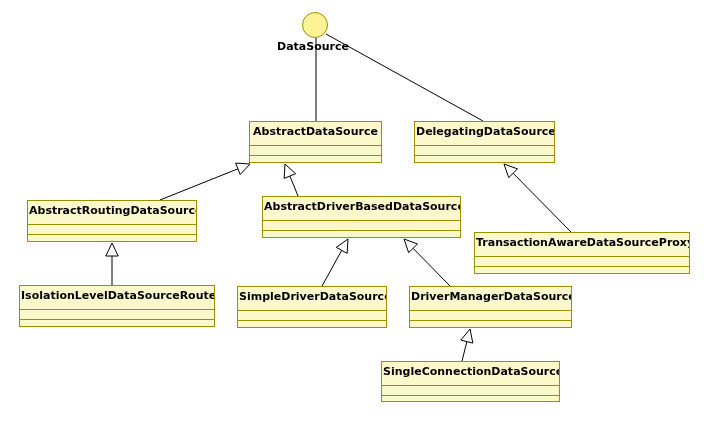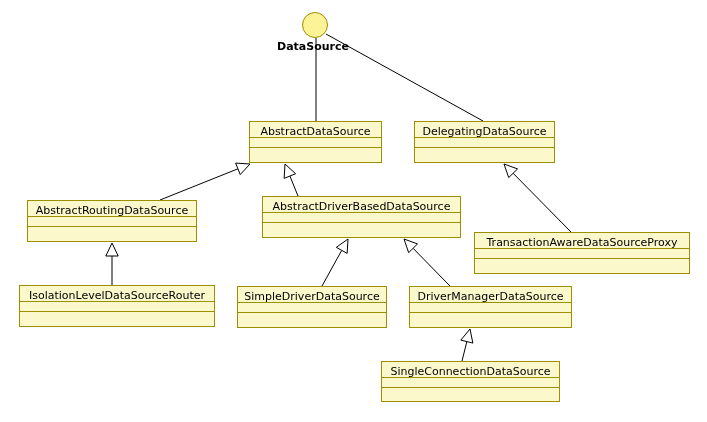--- a/index.html
+++ b/index.html
@@ -29,25 +29,25 @@
     box-sizing: border-box;
     background: #fbf8cc;
     border: 1px solid #9c8f00;
     display: flex;
     flex-direction: column;
     z-index: 5;
   }
   .uml-name {
     box-sizing: border-box;
     flex: 0 0 auto;
-    height: 16px;
+    height: 24px;
     line-height: 19px;
     text-align: center;
     font-size: 11px;
-    font-weight: normal;
+    font-weight: bold;
     color: #000000;
     border-bottom: 1px solid #9c8f00;
     white-space: nowrap;
     padding: 0 1px;
     overflow: hidden;
   }
   .uml-attrs {
     box-sizing: border-box;
     flex: 0 0 auto;
     height: 10px;

